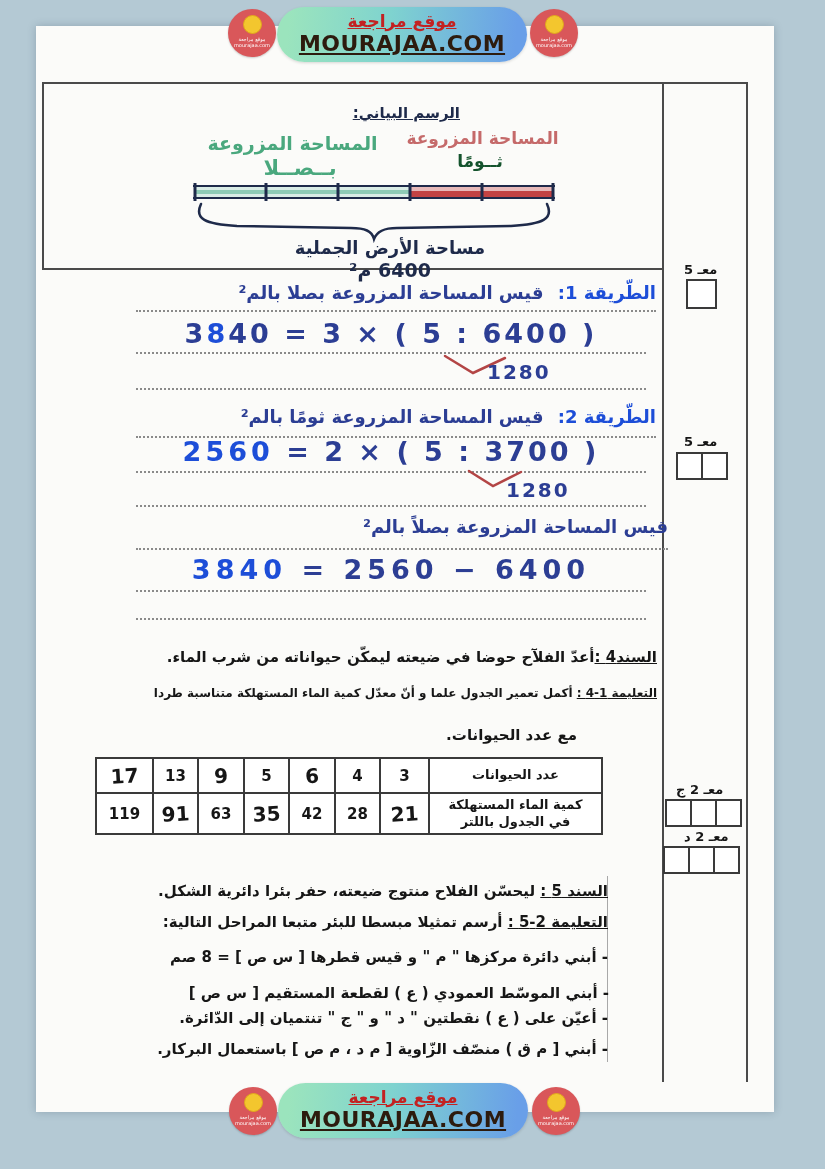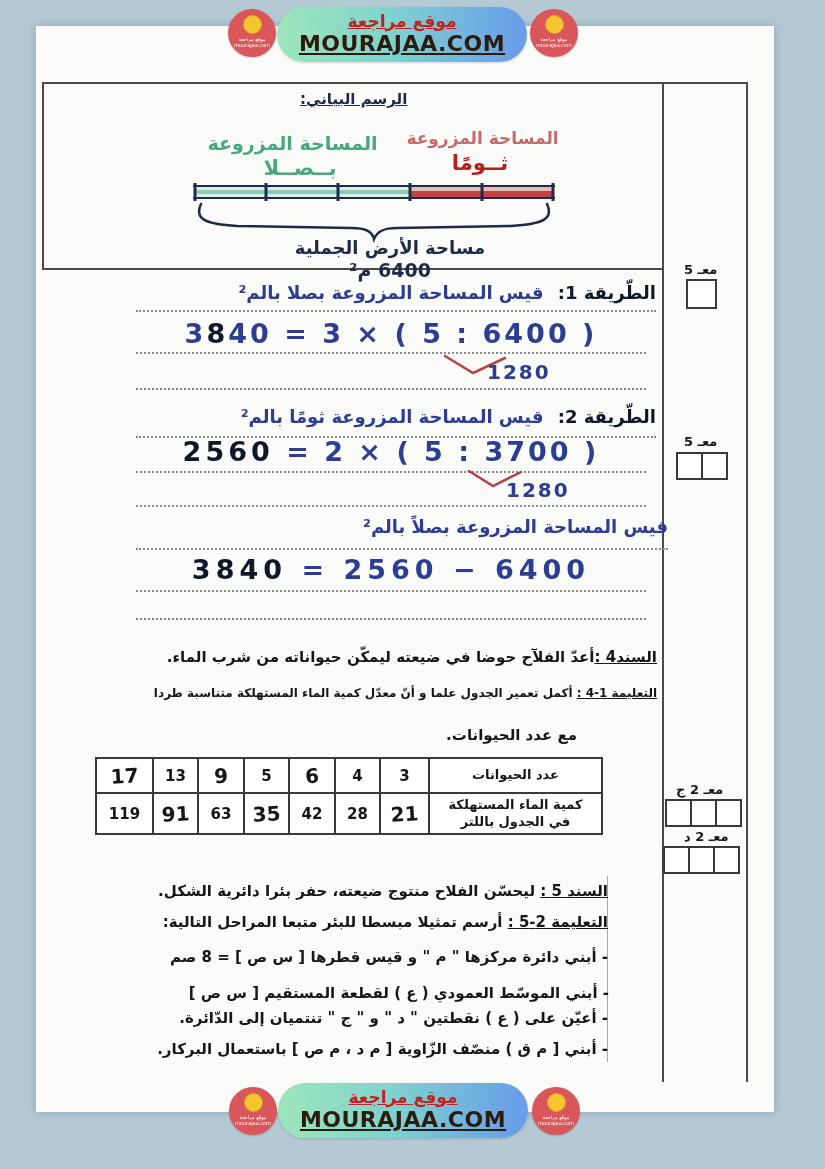--- a/index.html
+++ b/index.html
@@ -30,21 +30,21 @@
   
   .frame{border:2px solid #4a4a4a;background:transparent;}
   .dotline{border-bottom:2px dotted #8a8a8a;}
 
   
   .printed{font-size:15px;font-weight:700;color:#161616;white-space:nowrap;text-align:right;}
   .u{text-decoration:underline;}
 
   
   .hw-blue{color:#2c3e94;}
-  .hw-red{color:#0f172a;}
+  .hw-red{color:#1d4ed8;}
   .hw-label{font-size:18px;font-weight:700;white-space:nowrap;text-align:right;}
   .hw-eq{font-size:27px;font-weight:700;letter-spacing:3px;white-space:nowrap;color:#2c3e94;}
   .hw-partial{font-size:20px;font-weight:700;color:#2c3e94;letter-spacing:2px;}
 
   
   .d-green{color:#4aa87e;font-weight:700;}
   .d-red{color:#c56a6a;font-weight:700;}
   .d-navy{color:#1e2a4a;font-weight:700;}
 
   
@@ -81,27 +81,27 @@
   <div class="logo-txt">
     <div>موقع مراجعة</div>
     <div>mourajaa.com</div>
   </div>
 </div>
 
 <div class="abs frame" style="left:42px;top:82px;width:618px;height:184px;"></div>
 
 <div class="abs" style="left:662px;top:82px;width:82px;height:998px;border-left:2px solid #4a4a4a;border-right:2px solid #4a4a4a;border-top:2px solid #4a4a4a;"></div>
 
-<div class="abs rtl d-navy u" style="left:300px;top:90px;width:160px;text-align:left;font-size:15px;">الرسم البياني:</div>
+<div class="abs rtl d-navy u" style="left:300px;top:104px;width:160px;text-align:right;font-size:15px;">الرسم البياني:</div>
 
 <div class="abs rtl d-green" style="left:190px;top:132px;width:205px;text-align:center;font-size:19px;">المساحة المزروعة</div>
 <div class="abs rtl d-green" style="left:240px;top:156px;width:120px;text-align:center;font-size:21px;">بــصــلا</div>
 
 <div class="abs rtl d-red" style="left:405px;top:128px;width:155px;text-align:center;font-size:17px;">المساحة المزروعة</div>
-<div class="abs rtl d-red" style="left:430px;top:151px;width:100px;text-align:center;font-size:21px;color:#b91c1c;">ثــومًا</div>
+<div class="abs rtl d-red" style="left:430px;top:151px;width:100px;text-align:center;font-size:17px;color:#14532d;">ثــومًا</div>
 
 <svg class="abs" style="left:193px;top:182px;" width="362" height="20" viewBox="0 0 362 20">
   <rect x="1" y="4" width="216" height="12" fill="#d9ece6"></rect>
   <rect x="1" y="8" width="216" height="4" fill="#8ecbb6"></rect>
   <rect x="217" y="4" width="144" height="12" fill="#e7b9b9"></rect>
   <rect x="217" y="9" width="144" height="6" fill="#c34343"></rect>
   <line x1="0" y1="4" x2="362" y2="4" stroke="#1e2a4a" stroke-width="2"></line>
   <line x1="0" y1="16" x2="362" y2="16" stroke="#1e2a4a" stroke-width="2"></line>
   <line x1="2" y1="1" x2="2" y2="19" stroke="#1e2a4a" stroke-width="3"></line>
   <line x1="73" y1="1" x2="73" y2="19" stroke="#1e2a4a" stroke-width="3"></line>

